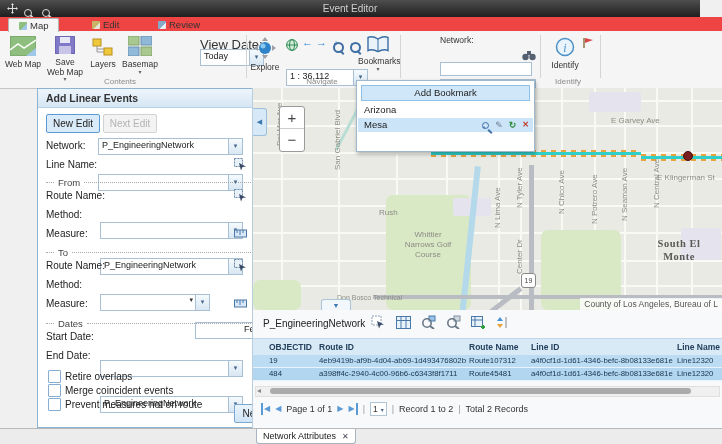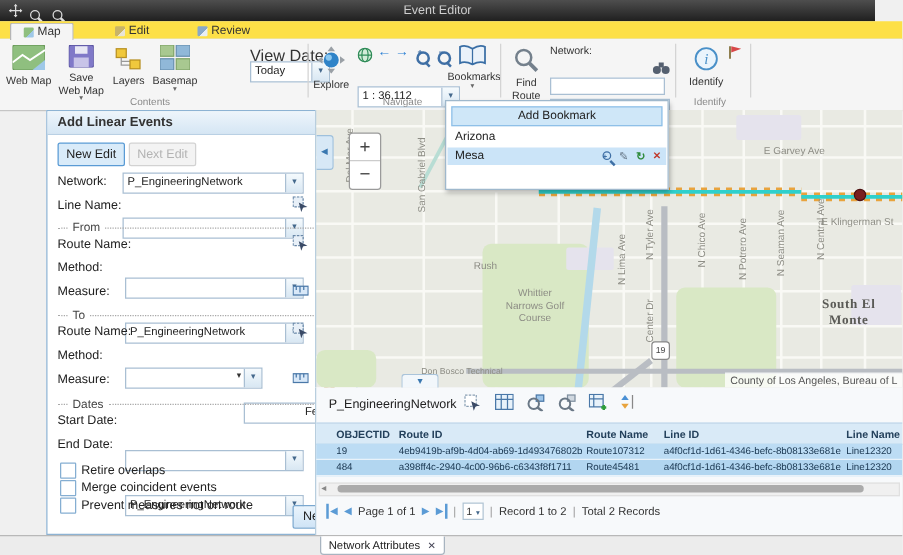--- a/index.html
+++ b/index.html
@@ -8,21 +8,21 @@
        -webkit-font-smoothing:antialiased;}
   .abs{position:absolute;}
   
   #titlebar{left:0;top:0;width:700px;height:17px;
     background:linear-gradient(#4e4e4e,#1f1f1f);color:#ddd;}
   #titlebar .ttl{width:100%;text-align:center;font-size:10px;line-height:17px;color:#cfcfcf;}
   .tbicon{top:3px;width:12px;height:12px;color:#eee;font-size:9px;line-height:12px;text-align:center;}
   .wmag{display:inline-block;width:6px;height:6px;border:1.5px solid #ddd;border-radius:50%;position:relative;}
   .wmag::after{content:'';position:absolute;width:1.5px;height:4px;background:#ddd;left:6px;top:5px;transform:rotate(-45deg);}
   
-  #tabbar{left:0;top:17px;width:722px;height:14px;background:#fde047;border-bottom:1px solid #c2cedb;}
+  #tabbar{left:0;top:17px;width:722px;height:14px;background:#ef4444;border-bottom:1px solid #c2cedb;}
   .rtab{position:absolute;top:1px;height:13px;padding:0 10px;font-size:9.5px;line-height:13px;color:#333;display:flex;align-items:center;gap:3px;}
   .rtab.active{background:#f5f5f5;border:1px solid #b5b5b5;border-bottom:none;border-radius:2px 2px 0 0;z-index:2;}
   .tabico{width:8px;height:8px;border-radius:1px;display:inline-block;}
   
   #ribbon{left:0;top:31px;width:722px;height:57px;background:#f5f5f5;border-bottom:1px solid #c5c5c5;}
   .vdiv{position:absolute;top:4px;bottom:10px;width:1px;background:#d4d4d4;}
   .glabel{position:absolute;top:46px;font-size:8px;color:#8a8a8a;text-align:center;}
   .rbtn{position:absolute;text-align:center;font-size:8.5px;color:#333;line-height:1.15;}
   .rbtn .ric{display:block;margin:0 auto 1px auto;}
   .darr{color:#666;font-size:6px;line-height:5px;display:block;}
@@ -200,28 +200,20 @@
       <svg width="22" height="17">
           <path d="M11 3 C7 0.5 3 0.5 1 1.5 V14.5 C3 13.5 7 13.5 11 15.5 C15 13.5 19 13.5 21 14.5 V1.5 C19 0.5 15 0.5 11 3 Z" fill="#eaf2fa" stroke="#3a6ea5" stroke-width="1.4"></path>
           <path d="M11 3 V15.5" stroke="#3a6ea5"></path>
         </svg></span>
     <span>Bookmarks</span>
     <span class="darr">▾</span>
   </div>
   <div class="glabel" style="left:262px;width:120px;">Navigate</div>
   <div class="vdiv" style="left:400px;"></div>
 
-  <div class="rbtn" style="left:406px;top:7px;width:30px;">
-    <span class="ric">
-      <svg width="20" height="20">
-          <circle cx="8" cy="8" r="6" fill="none" stroke="#74808c" stroke-width="2"></circle>
-          <line x1="12.5" y1="12.5" x2="18.5" y2="18.5" stroke="#74808c" stroke-width="3"></line>
-        </svg></span>
-    <span>Find Route</span>
-  </div>
   <div class="abs" style="left:440px;top:4px;font-size:8.5px;color:#333;">Network:</div>
   <div class="combo abs" style="left:440px;top:14px;width:76px;font-size:8.2px;">
     <span>P_ContinuousNetwork</span>
   </div>
   <span class="abs" style="left:522px;top:16px;">
     <svg width="14" height="11">
         <rect x="5" y="1" width="4" height="4" fill="#556070"></rect>
         <circle cx="3.5" cy="7" r="3.2" fill="#556070"></circle>
         <circle cx="10.5" cy="7" r="3.2" fill="#556070"></circle>
       </svg></span>

